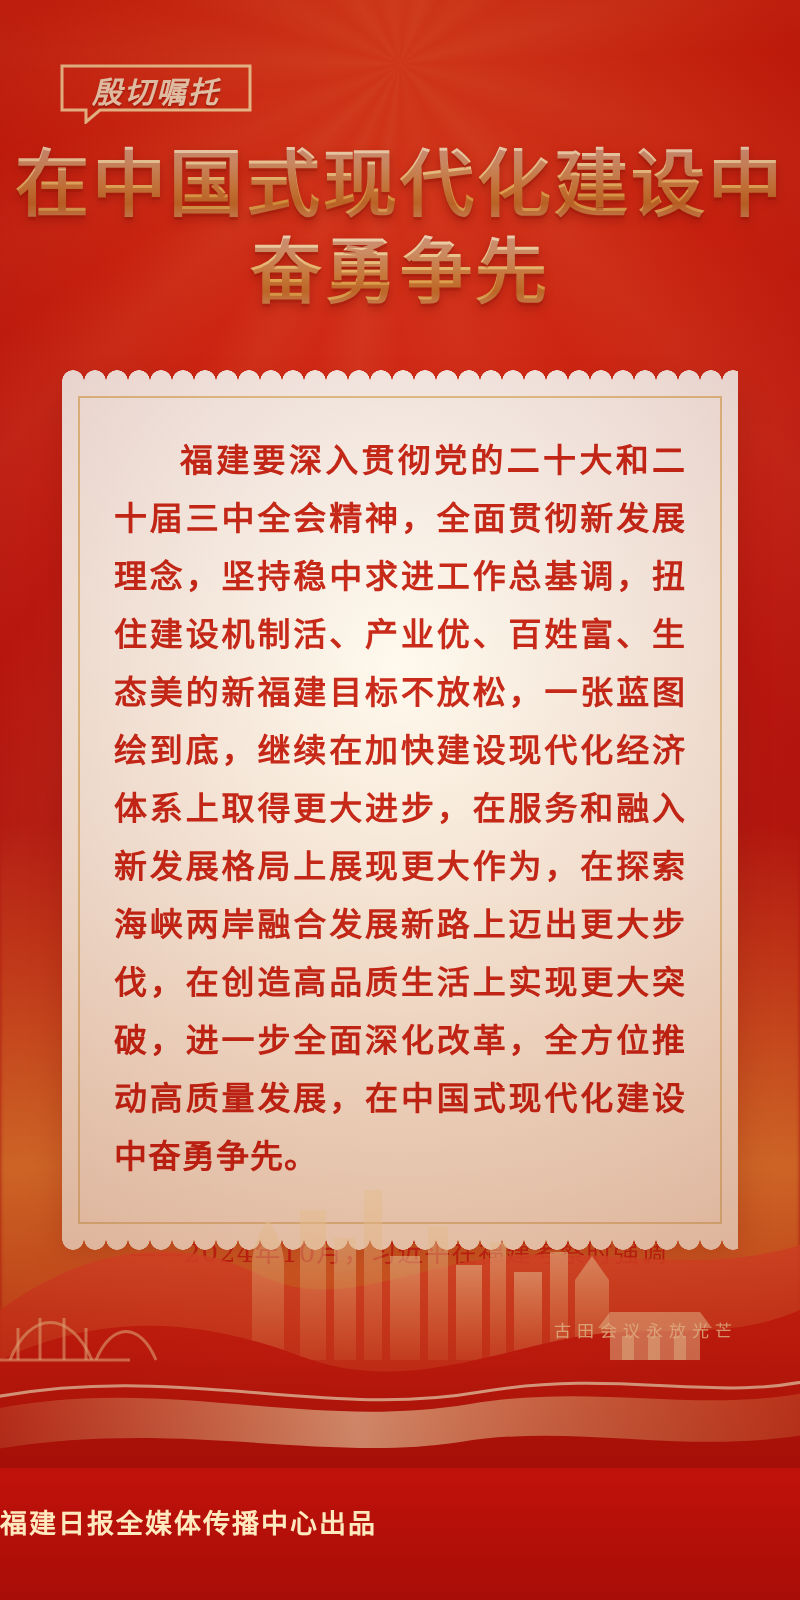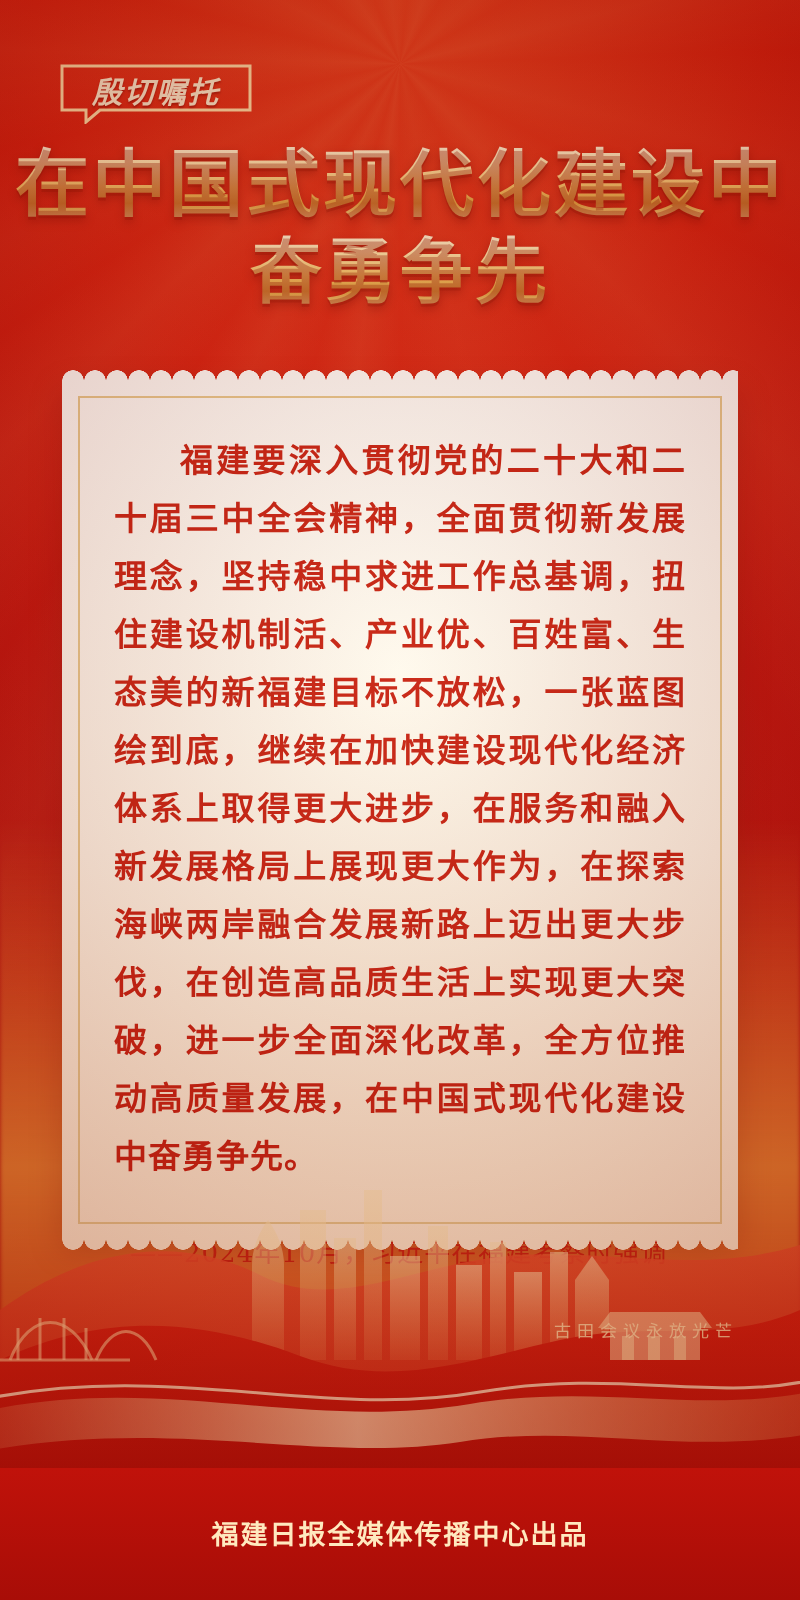--- a/index.html
+++ b/index.html
@@ -187,22 +187,22 @@
   .scene svg { position:absolute; bottom:0; left:0; }
 
   .footer-bar {
     position: absolute;
     left: 0; right: 0; bottom: 0;
     height: 132px;
     background: linear-gradient(180deg, #c0120a 0%, #a80d07 100%);
   }
   .footer-text {
     position: absolute;
-    left: 0; right: 0; bottom: 48px;
-    text-align: center;
+    left: 0; right: 0; bottom: 59px;
+    text-align: left;
     font-family: "DejaVu Serif", "Liberation Serif", serif;
     font-size: 27px;
     font-weight: bold;
     letter-spacing: 2px;
     color: #ffe9bf;
   }
   .gutian-text {
     position: absolute;
     right: 62px;
     bottom: 258px;

